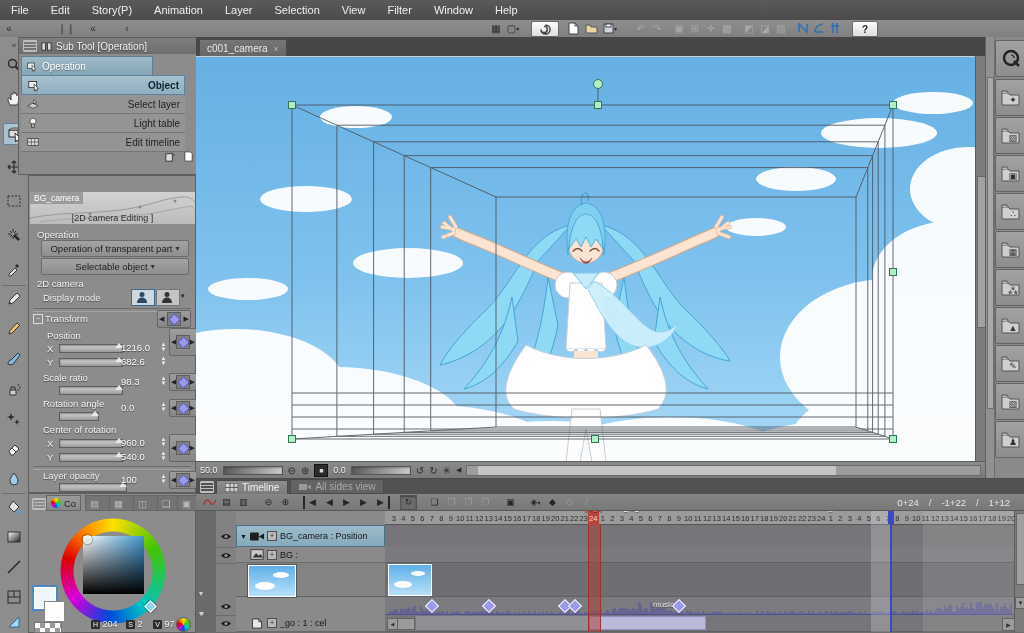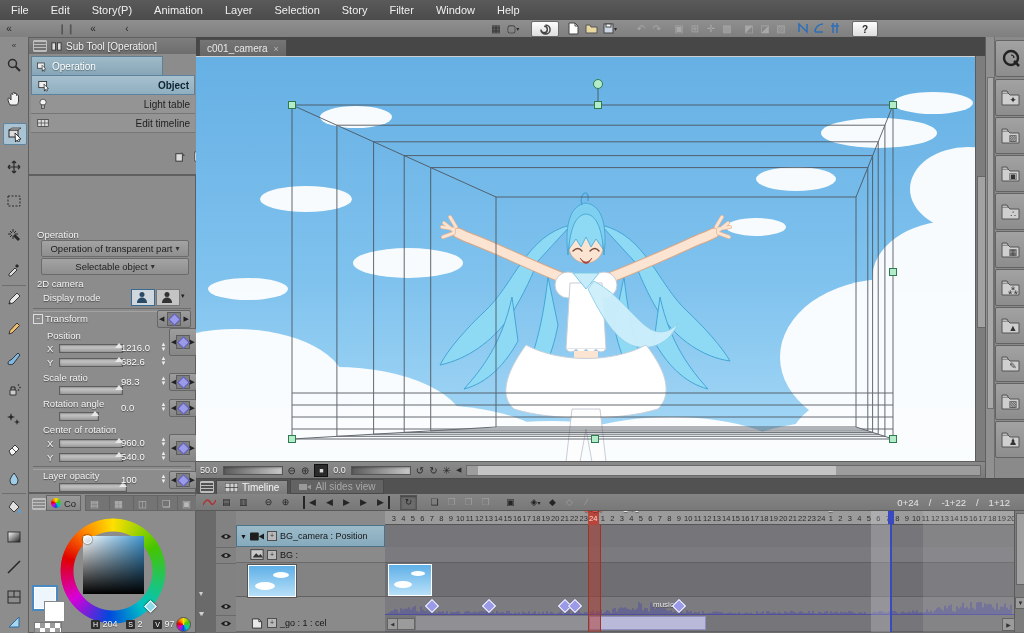--- a/index.html
+++ b/index.html
@@ -153,21 +153,21 @@
 
 <div id="root">
 
   <div id="menubar" class="abs">
       <span class="menu-item">File</span>
       <span class="menu-item">Edit</span>
       <span class="menu-item">Story(P)</span>
       <span class="menu-item">Animation</span>
       <span class="menu-item">Layer</span>
       <span class="menu-item">Selection</span>
-      <span class="menu-item">Story</span>
+      <span class="menu-item">View</span>
       <span class="menu-item">Filter</span>
       <span class="menu-item">Window</span>
       <span class="menu-item">Help</span>
     </div>
 
   <div id="toolbar" class="abs">
     <span class="tbico" style="left:2px">«</span>
     <span class="tbico" style="left:58px;color:#555">❙❙</span>
     <span class="tbico" style="left:86px">«</span>
     <span class="tbico" style="left:120px">‹</span>
@@ -340,21 +340,21 @@
         </svg>
       </div>
     <div class="tool" style="top:576px;height:18px">
         <svg viewBox="0 0 16 16">
           <path d="M3 13 13 3v10z" fill="#a8d8f0" stroke="#2a6aa0" stroke-width="1"></path>
         </svg>
       </div>
 
   </div>
 
-  <div class="panel abs" style="left:28px;top:37px;width:200px;height:138px">
+  <div class="panel abs" style="left:18px;top:37px;width:200px;height:138px">
     <div class="phead">
       <span class="pmenu"></span>
       <svg width="11" height="11" viewBox="0 0 12 12">
           <rect x="1" y="2" width="4" height="8" fill="#ddd" stroke="#333"></rect>
           <rect x="7" y="2" width="4" height="8" fill="#ddd" stroke="#333"></rect>
         </svg>
       <span>Sub Tool [Operation]</span>
     </div>
     <div class="grouptab">
       <svg width="12" height="12" viewBox="0 0 16 16">
@@ -366,20 +366,27 @@
     <div class="stlist">
       <div class="strow sel">
         <svg viewBox="0 0 16 16">
             <rect x="2" y="4" width="9" height="7" fill="#eee" stroke="#333"></rect>
             <path d="M8 7l5 5-2 .5 1 2-1.5.5-1-2L8.5 15z" fill="#fff" stroke="#222" stroke-width=".8"></path>
           </svg>
         <span class="lbl" style="color:#0e2430;font-weight:bold">Object</span>
       </div>
       <div class="strow">
         <svg viewBox="0 0 16 16">
+            <path d="M2 10l6-3 6 3-6 3z" fill="#ccc" stroke="#333" stroke-width=".8"></path>
+            <path d="M9 3l3 3-1.5.3.8 1.5-1.2.6-.8-1.6L9 8z" fill="#fff" stroke="#222" stroke-width=".7"></path>
+          </svg>
+        <span class="lbl">Select layer</span>
+      </div>
+      <div class="strow">
+        <svg viewBox="0 0 16 16">
             <circle cx="8" cy="6" r="3.5" fill="#f5f5f5" stroke="#333" stroke-width=".8"></circle>
             <rect x="6.5" y="9" width="3" height="4" fill="#aaa" stroke="#333" stroke-width=".7"></rect>
           </svg>
         <span class="lbl">Light table</span>
       </div>
       <div class="strow">
         <svg viewBox="0 0 16 16">
             <rect x="2" y="4" width="12" height="8" fill="#ddd" stroke="#333" stroke-width=".8"></rect>
             <path d="M2 8h12M6 4v8M10 4v8" stroke="#333" stroke-width=".7"></path>
           </svg>
@@ -395,20 +402,31 @@
           <path d="M3 2h6l2 2v8H3z" fill="#fff" stroke="#444"></path>
         </svg>
       <svg viewBox="0 0 14 14">
           <path d="M4 5h6l-.7 8H4.7z" fill="#ccc" stroke="#444"></path>
           <path d="M3 4h8M6 4V3h2v1" fill="none" stroke="#444"></path>
         </svg>
     </div>
   </div>
 
   <div class="panel abs" style="left:28px;top:175px;width:168px;height:318px">
+    <div class="abs" style="left:1px;top:16px;width:165px;height:32px;background:linear-gradient(#d2d2d2,#bcbcbc);overflow:hidden">
+      <svg width="165" height="32" style="position:absolute">
+        <path d="M0 26 C40 18 80 24 120 12 S160 6 165 10" fill="none" stroke="#9a9a9a"></path>
+        <path d="M10 30 C50 24 90 28 130 20 S160 14 165 18" fill="none" stroke="#a8a8a8"></path>
+        <circle cx="60" cy="22" r="1.5" fill="#888"></circle>
+          <circle cx="110" cy="15" r="1.5" fill="#888"></circle>
+          <circle cx="145" cy="9" r="1.5" fill="#888"></circle>
+      </svg>
+      <span style="position:absolute;left:0;top:0;background:#9b9b9b;color:#fff;font-size:8.5px;padding:1px 4px">BG_camera</span>
+      <span style="position:absolute;left:0;right:0;bottom:1px;text-align:center;font-size:9px;color:#2e2e2e">[2D camera Editing ]</span>
+    </div>
 
     <span class="tplabel" style="left:8px;top:53px">Operation</span>
     <div class="ddbtn" style="left:12px;top:64px;width:146px">
       <span>Operation of transparent part</span>
         <span class="car">▾</span>
     </div>
     <div class="ddbtn" style="left:12px;top:82px;width:146px">
       <span>Selectable object</span>
         <span class="car">▾</span>
     </div>

